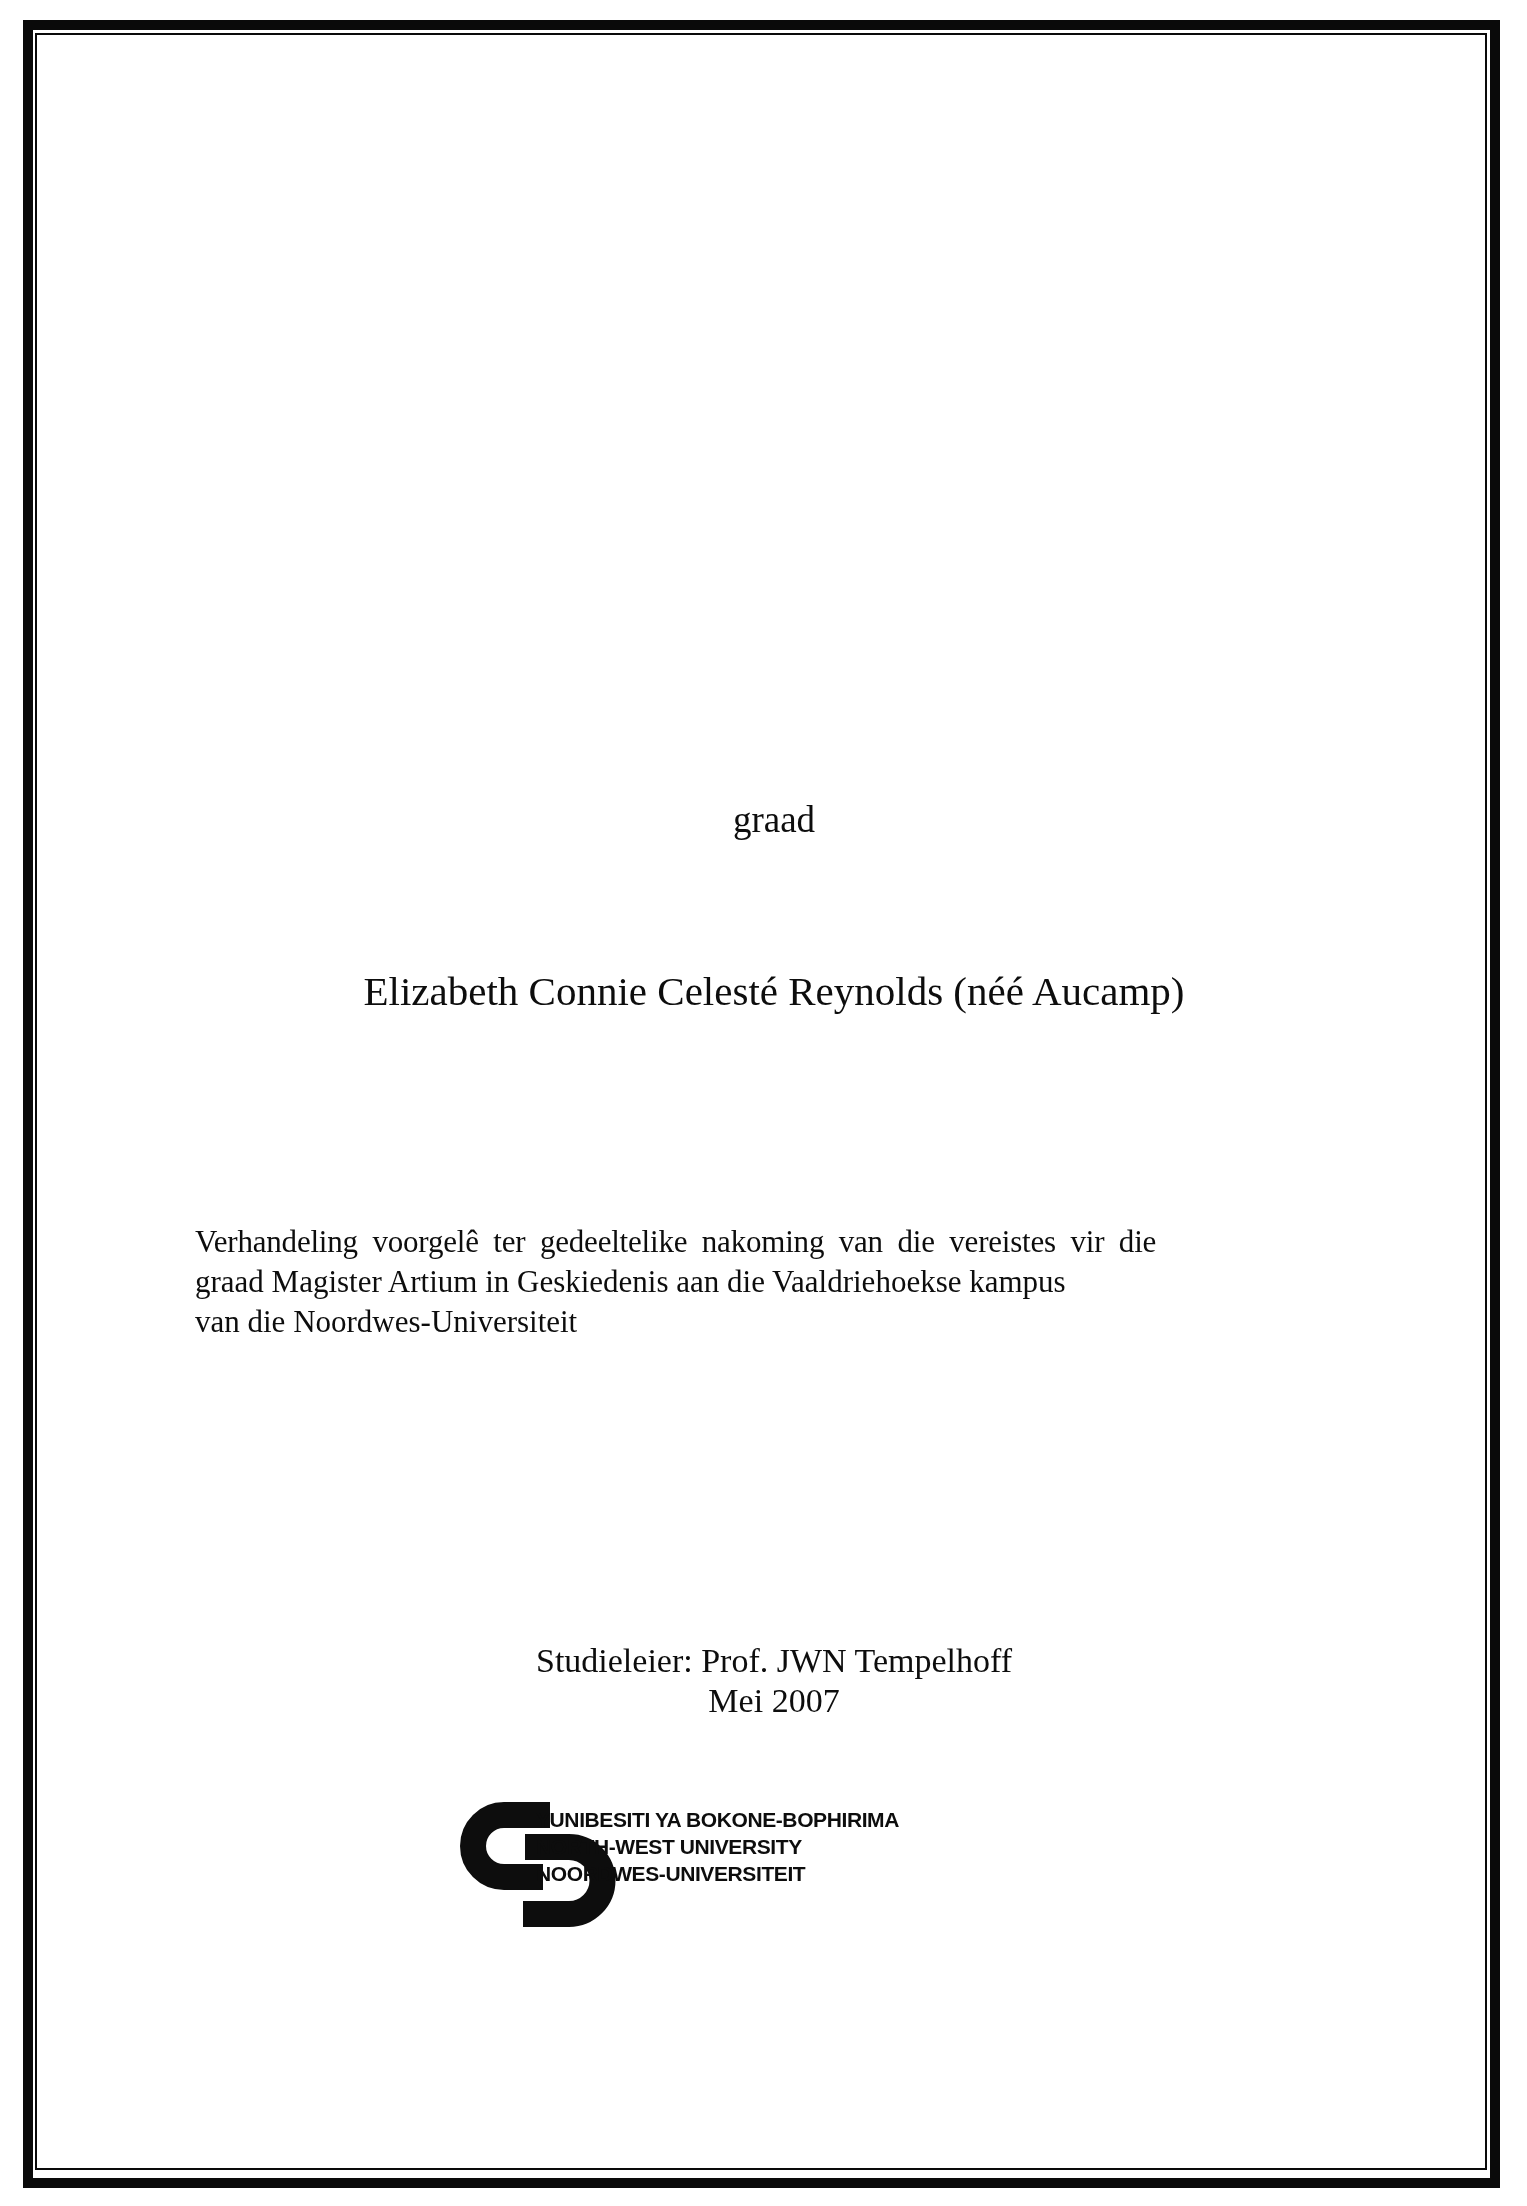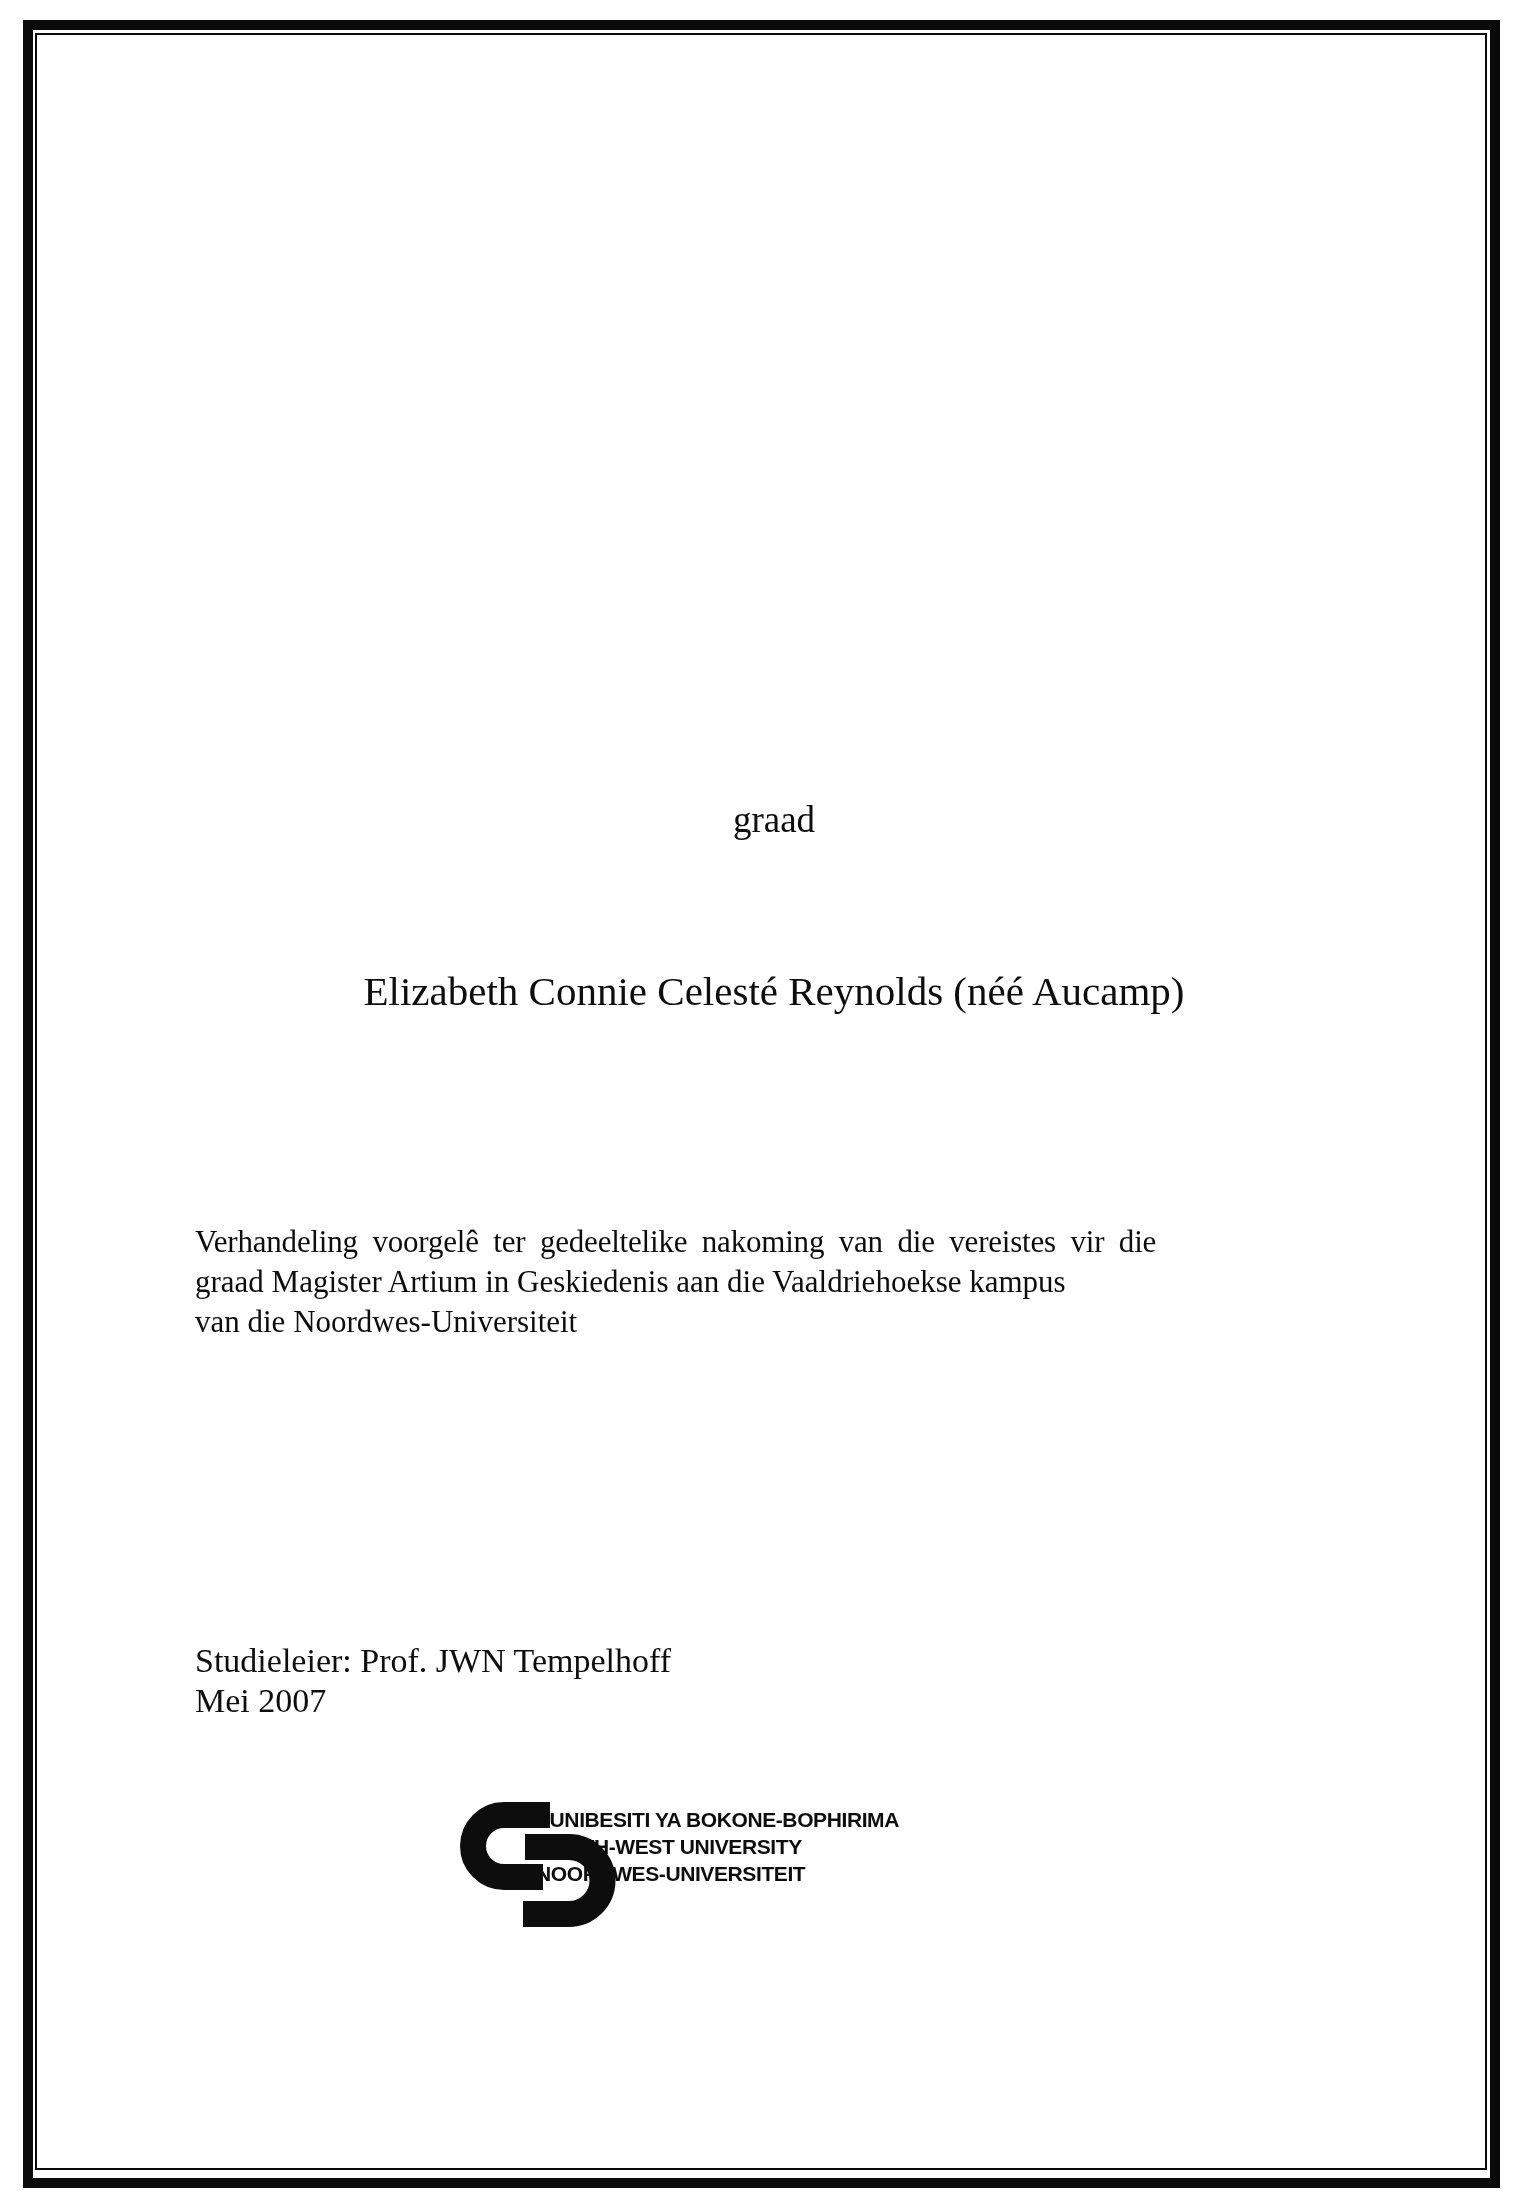--- a/index.html
+++ b/index.html
@@ -64,21 +64,21 @@
   }
   .statement .sline { white-space: nowrap; }
   .statement .sline.justified { word-spacing: 7px; letter-spacing: -0.2px; }
   .statement .ital { }
   .supervisor-block {
     top: 1641px;
     font-size: 34px;
     line-height: 40px;
     text-align: left;
   }
-  .supervisor-block .sline { white-space: nowrap; }
+  .supervisor-block .sline { white-space: nowrap; text-align: center; }
   .logo-row {
     position: absolute;
     left: 460px;
     top: 1800px;
     width: 700px;
     height: 130px;
   }
   .logo-mark {
     position: absolute;
     left: 0; top: 2px;

